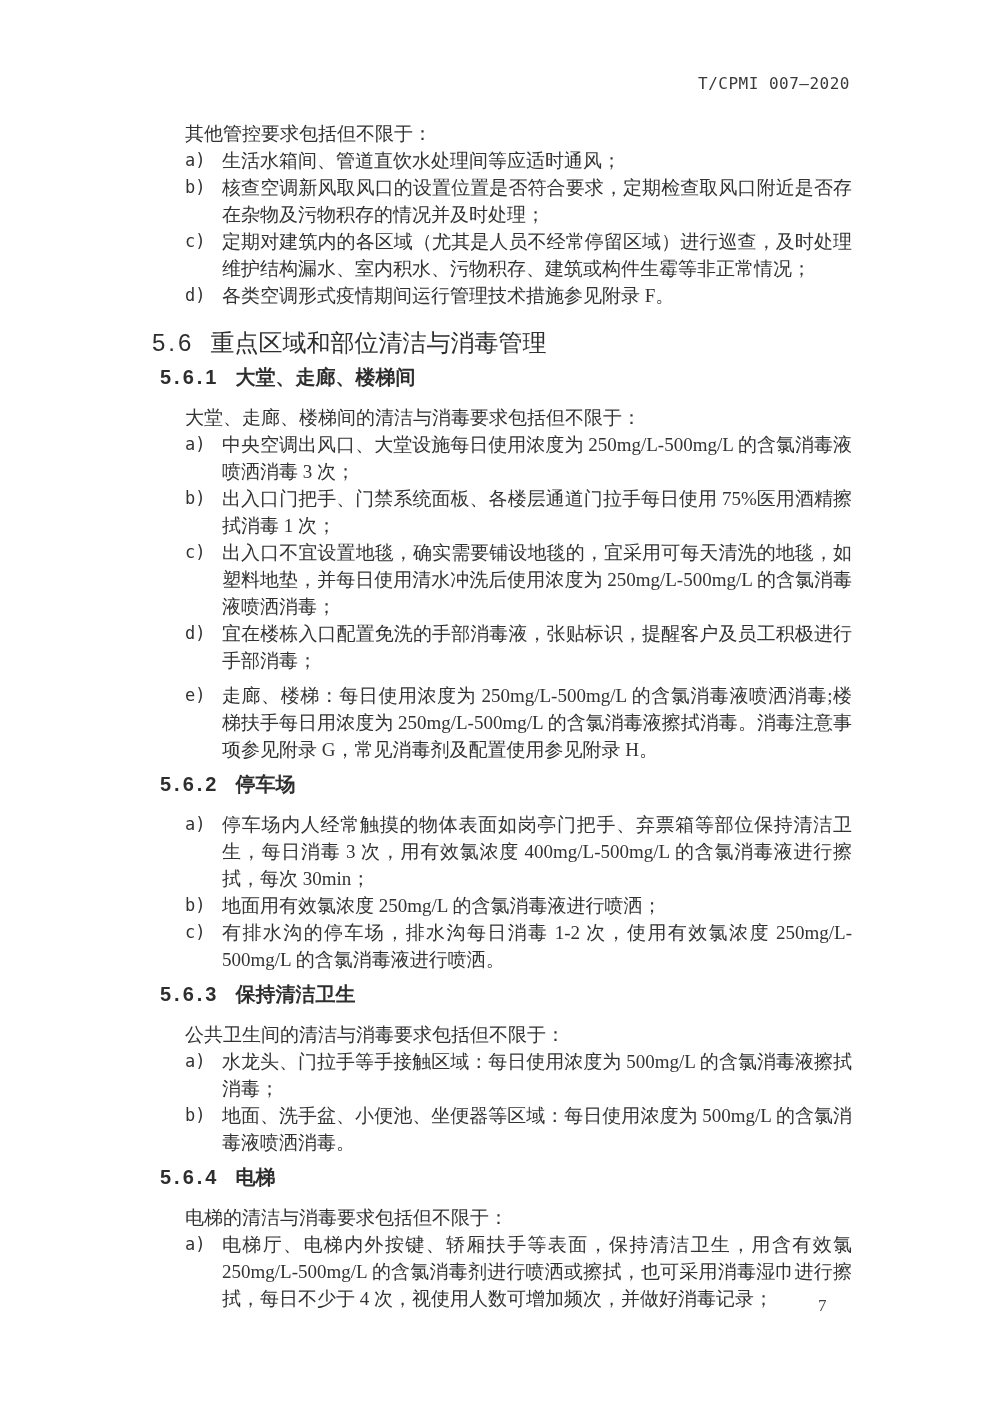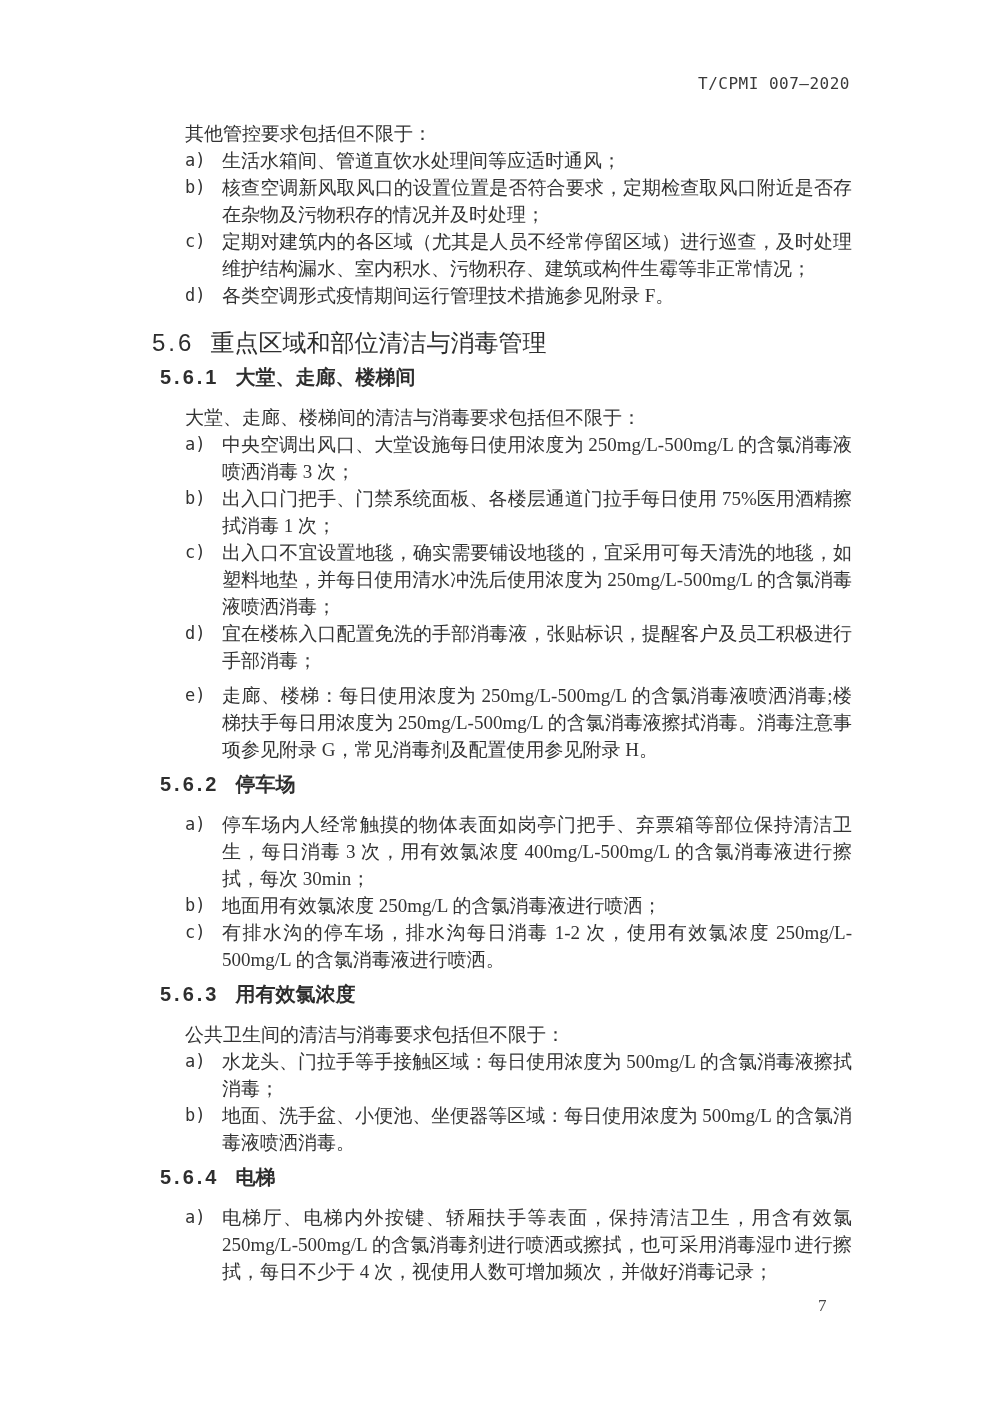--- a/index.html
+++ b/index.html
@@ -156,37 +156,38 @@
         <span class="marker">b)</span>
         <span class="li-text">地面用有效氯浓度 250mg/L 的含氯消毒液进行喷洒；</span>
       </div>
       <div class="li">
         <span class="marker">c)</span>
         <span class="li-text">有排水沟的停车场，排水沟每日消毒 1-2 次，使用有效氯浓度 250mg/L-500mg/L 的含氯消毒液进行喷洒。</span>
       </div>
     </div>
 
     <div class="heading-3">
-      <span class="h-num">5.6.3</span><span>用有效氯浓度</span>
+      <span class="h-num">5.6.3</span><span>保持清洁卫生</span>
     </div>
     <p class="lead">公共卫生间的清洁与消毒要求包括但不限于：</p>
     <div class="list">
       <div class="li">
         <span class="marker">a)</span>
         <span class="li-text">水龙头、门拉手等手接触区域：每日使用浓度为 500mg/L 的含氯消毒液擦拭消毒；</span>
       </div>
       <div class="li">
         <span class="marker">b)</span>
         <span class="li-text">地面、洗手盆、小便池、坐便器等区域：每日使用浓度为 500mg/L 的含氯消毒液喷洒消毒。</span>
       </div>
     </div>
 
     <div class="heading-3">
       <span class="h-num">5.6.4</span><span>电梯</span>
     </div>
+    <p class="lead">电梯的清洁与消毒要求包括但不限于：</p>
     <div class="list">
       <div class="li">
         <span class="marker">a)</span>
         <span class="li-text">电梯厅、电梯内外按键、轿厢扶手等表面，保持清洁卫生，用含有效氯 250mg/L-500mg/L 的含氯消毒剂进行喷洒或擦拭，也可采用消毒湿巾进行擦拭，每日不少于 4 次，视使用人数可增加频次，并做好消毒记录；</span>
       </div>
     </div>
 
   </div>
 
   <div class="page-number">7</div>

